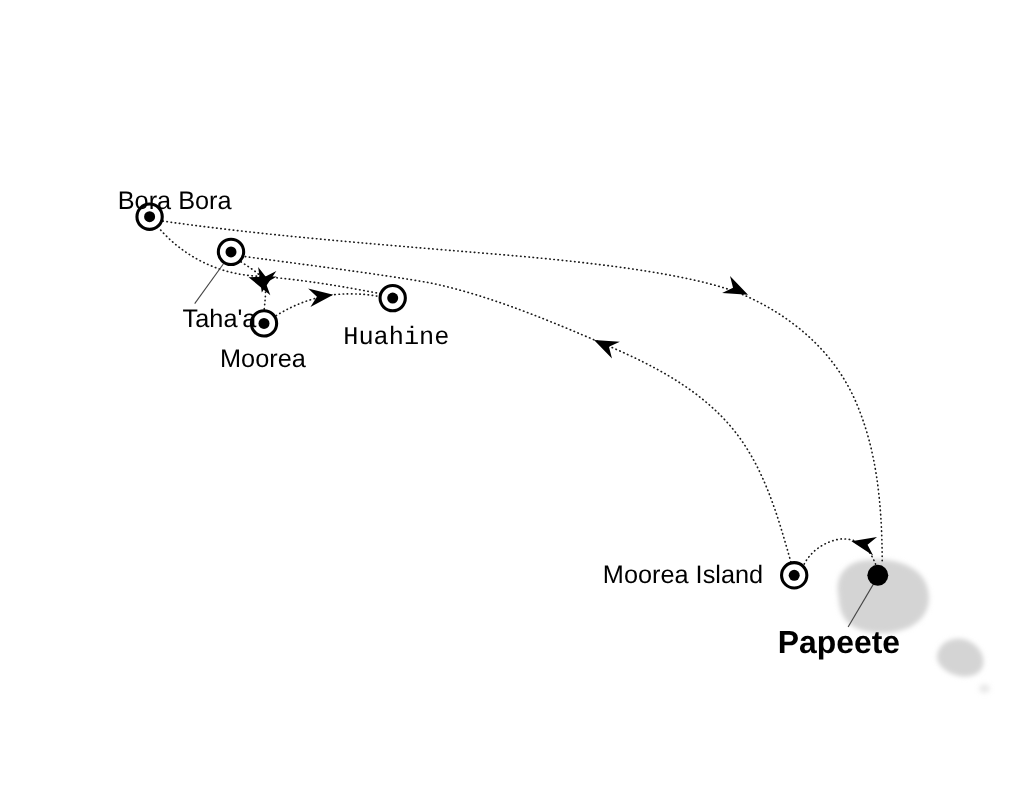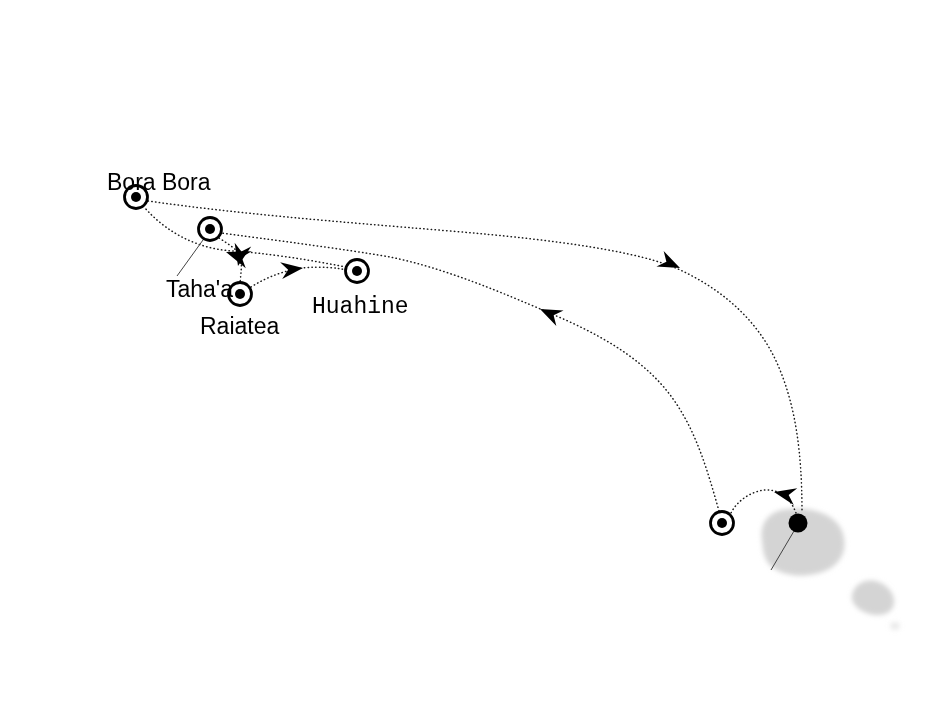--- a/index.html
+++ b/index.html
@@ -98,15 +98,17 @@
       <circle cx="722" cy="523" r="11.5" fill="#ffffff" stroke="#000000" stroke-width="2.8"></circle>
       <circle cx="722" cy="523" r="5" fill="#000000"></circle>
     </g>
     <g>
       <circle cx="798" cy="523" r="9.5" fill="#000000"></circle>
     </g>
   </svg>
 
   <div class="port-label lbl-bora">Bora Bora</div>
   <div class="port-label lbl-tahaa">Taha'a</div>
-  <div class="port-label lbl-raiatea">Raiatea</div>
+  <div class="port-label lbl-raiatea">Moorea</div>
   <div class="port-label lbl-huahine">Huahine</div>
+  <div class="port-label lbl-moorea">Moorea Island</div>
+  <div class="port-label big lbl-papeete">Papeete</div>
 </div>
 
 </body></html>

